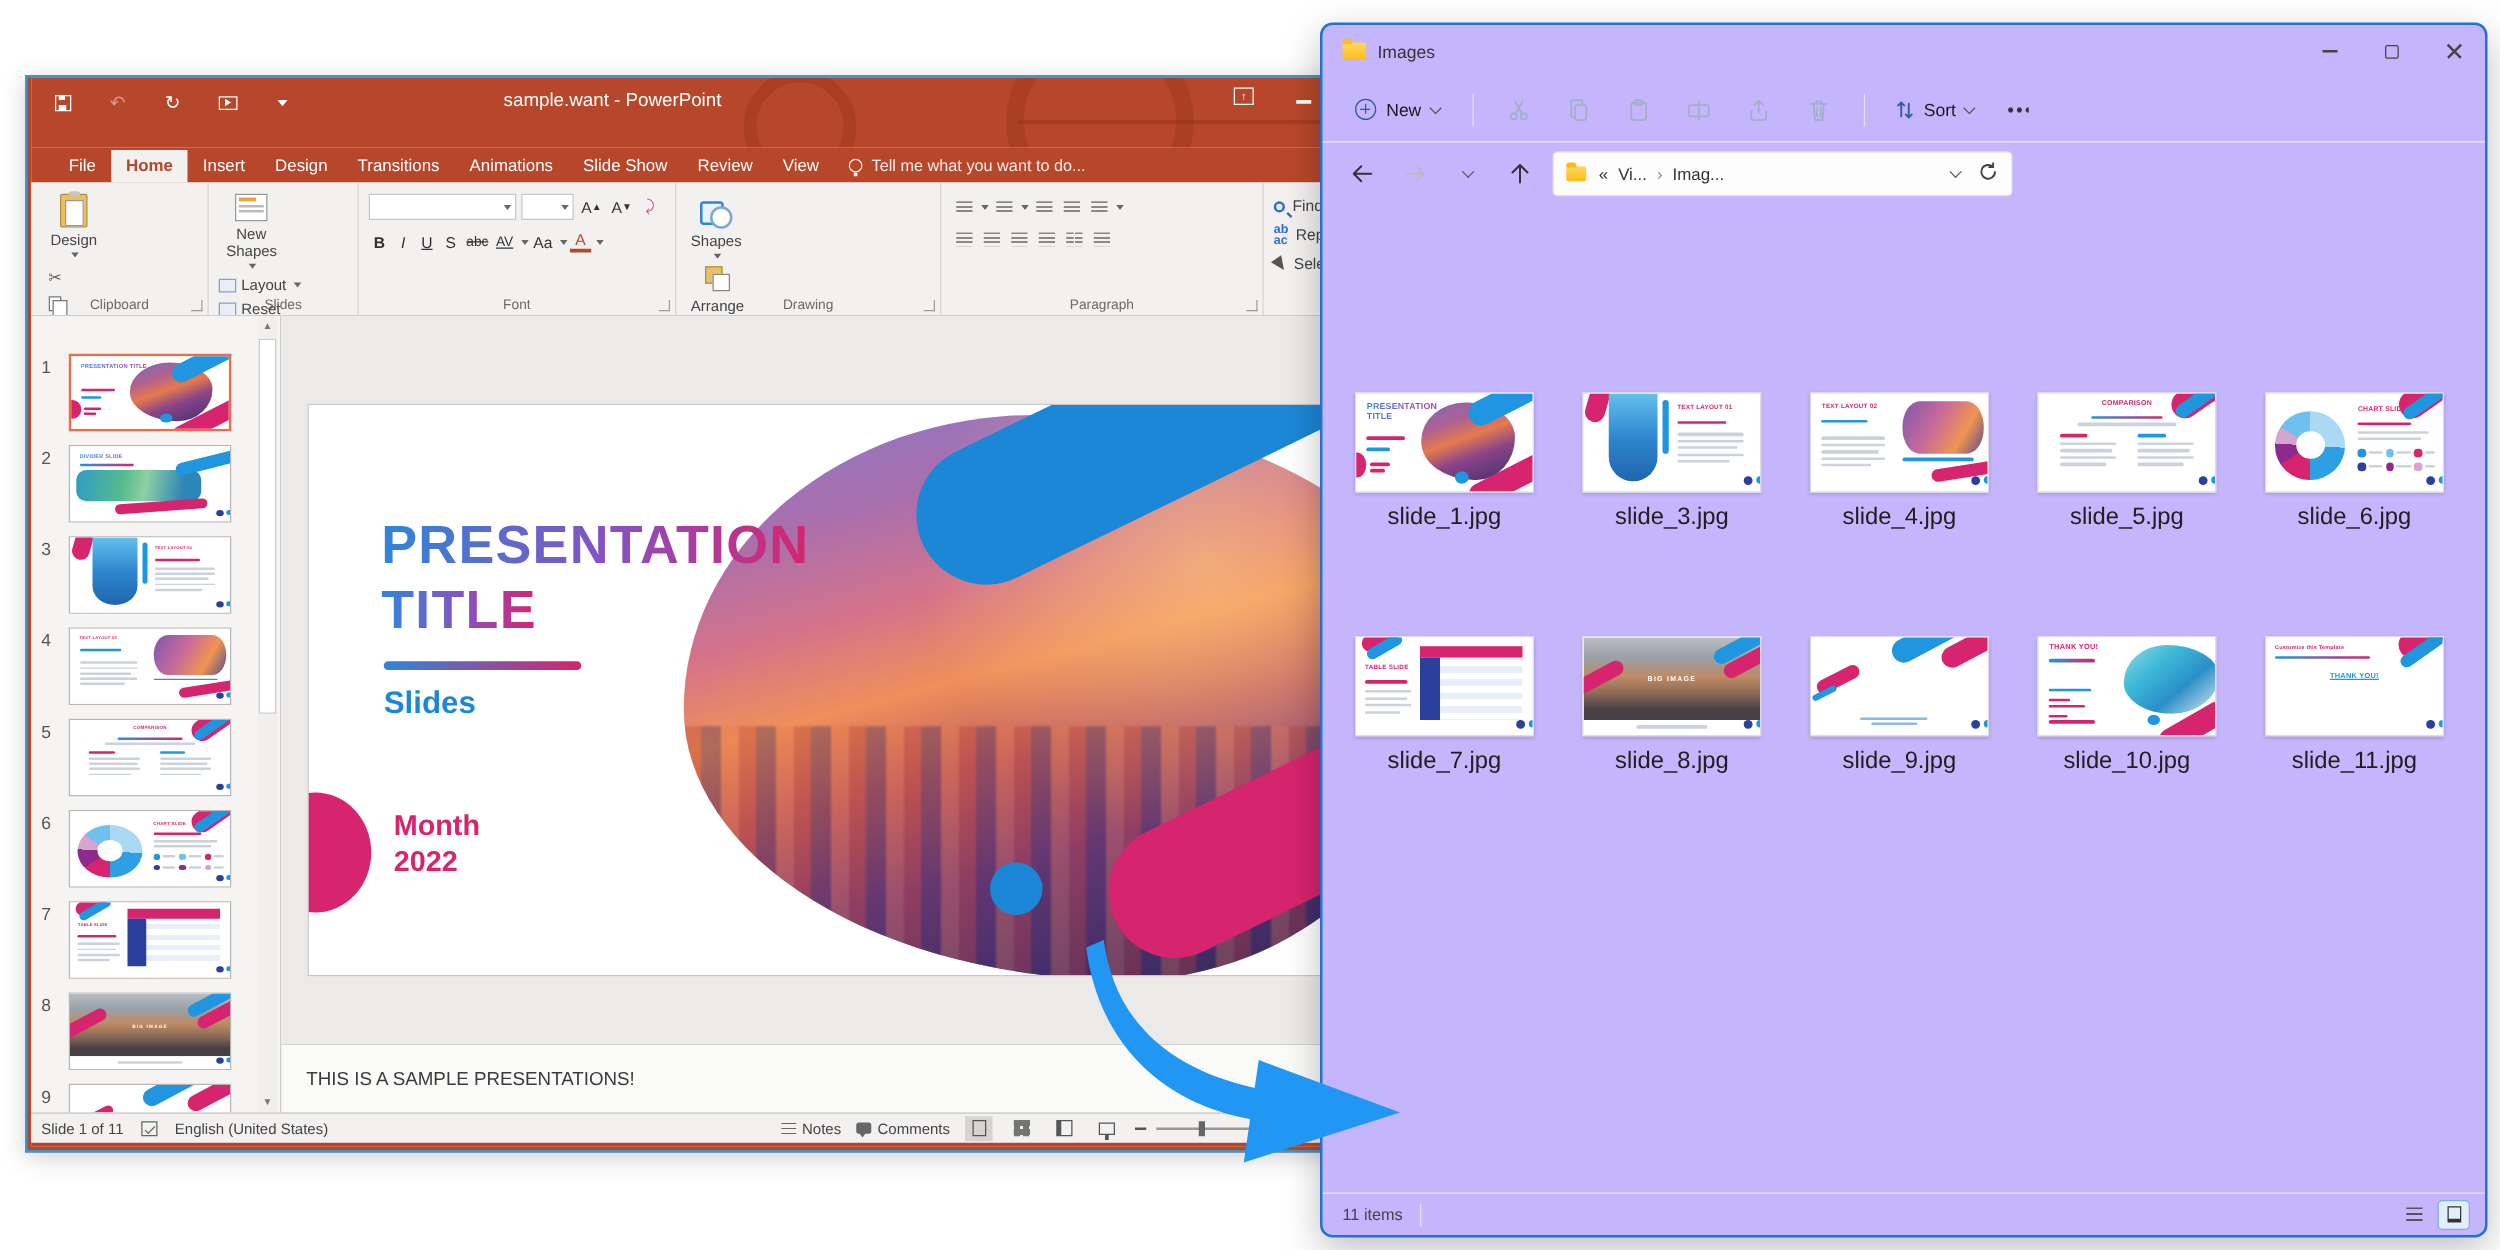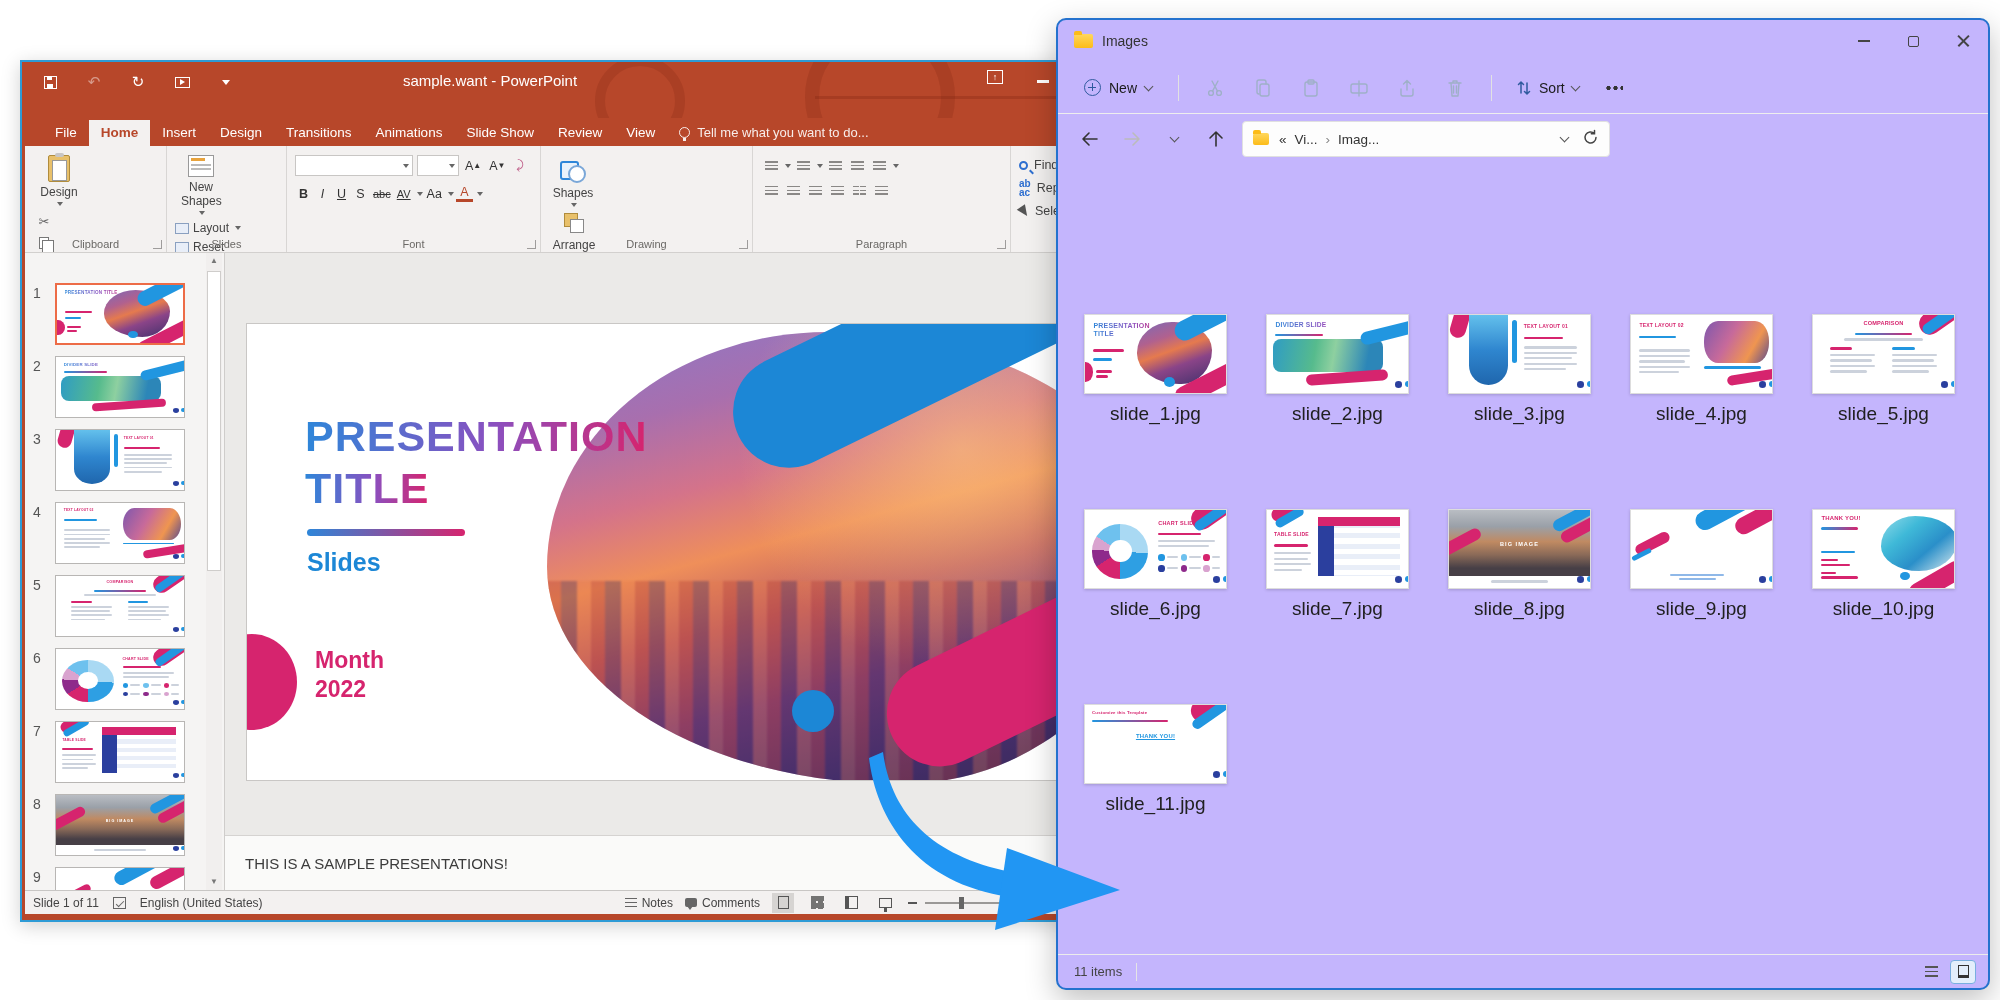--- a/index.html
+++ b/index.html
@@ -737,33 +737,20 @@
           <i style="left:-5%;top:60%;width:11%;height:26%;background:#d6246e;border-radius:50%"></i>
           <i class="ph-sunset" style="left:37%;top:9%;width:53%;height:80%;border-radius:48% 52% 42% 58%/50% 46% 56% 50%"></i>
           <i class="pl" style="right:-12%;top:-8%;width:50%;height:26%;background:#2196e0;transform:rotate(-27deg)"></i>
           <i class="pl" style="right:-14%;bottom:0;width:52%;height:24%;background:#d6246e;transform:rotate(-27deg)"></i>
           <i style="left:56%;bottom:8%;width:8%;height:13%;background:#2196e0;border-radius:50%"></i>
         </div>
           </div>
         <div class="fname">slide_1.jpg</div>
       </div>
 
-      <div class="fitem">
-        <div class="fthumb">
-            <div class="mini">
-          <b class="lb grad-txt" style="left:6%;top:8%;width:60%;font-size:.95em">DIVIDER SLIDE</b>
-          <i class="pl" style="left:6%;top:24%;width:34%;height:3.5%;background:linear-gradient(90deg,#2196e0,#d6246e)"></i>
-          <i class="ph-beach" style="left:4%;top:31%;width:78%;height:42%;border-radius:8px"></i>
-          <i class="pl" style="right:-8%;top:14%;width:42%;height:17%;background:#2196e0;transform:rotate(-14deg)"></i>
-          <i class="pl" style="left:28%;bottom:13%;width:58%;height:14%;background:#d6246e;transform:rotate(-4deg)"></i>
-          <i class="md"></i>
-        </div>
-          </div>
-        <div class="fname">slide_2.jpg</div>
-      </div>
 
       <div class="fitem">
         <div class="fthumb">
             <div class="mini">
           <i class="pl" style="left:2%;top:-10%;width:11%;height:40%;background:#d6246e;transform:rotate(16deg)"></i>
           <i class="ph-pier" style="left:14%;top:0;width:28%;height:90%;border-radius:0 0 50% 50%/0 0 28% 28%"></i>
           <i class="pl" style="left:45%;top:6%;width:3.5%;height:55%;background:#2196e0"></i>
           <b class="lb" style="left:53%;top:11%;width:42%;font-size:.72em;color:#d6246e">TEXT LAYOUT 01</b>
           <i class="pl" style="left:53%;top:28%;width:28%;height:3%;background:#d6246e"></i>
           <i class="gl" style="left:53%;top:40%;width:38%"></i>

